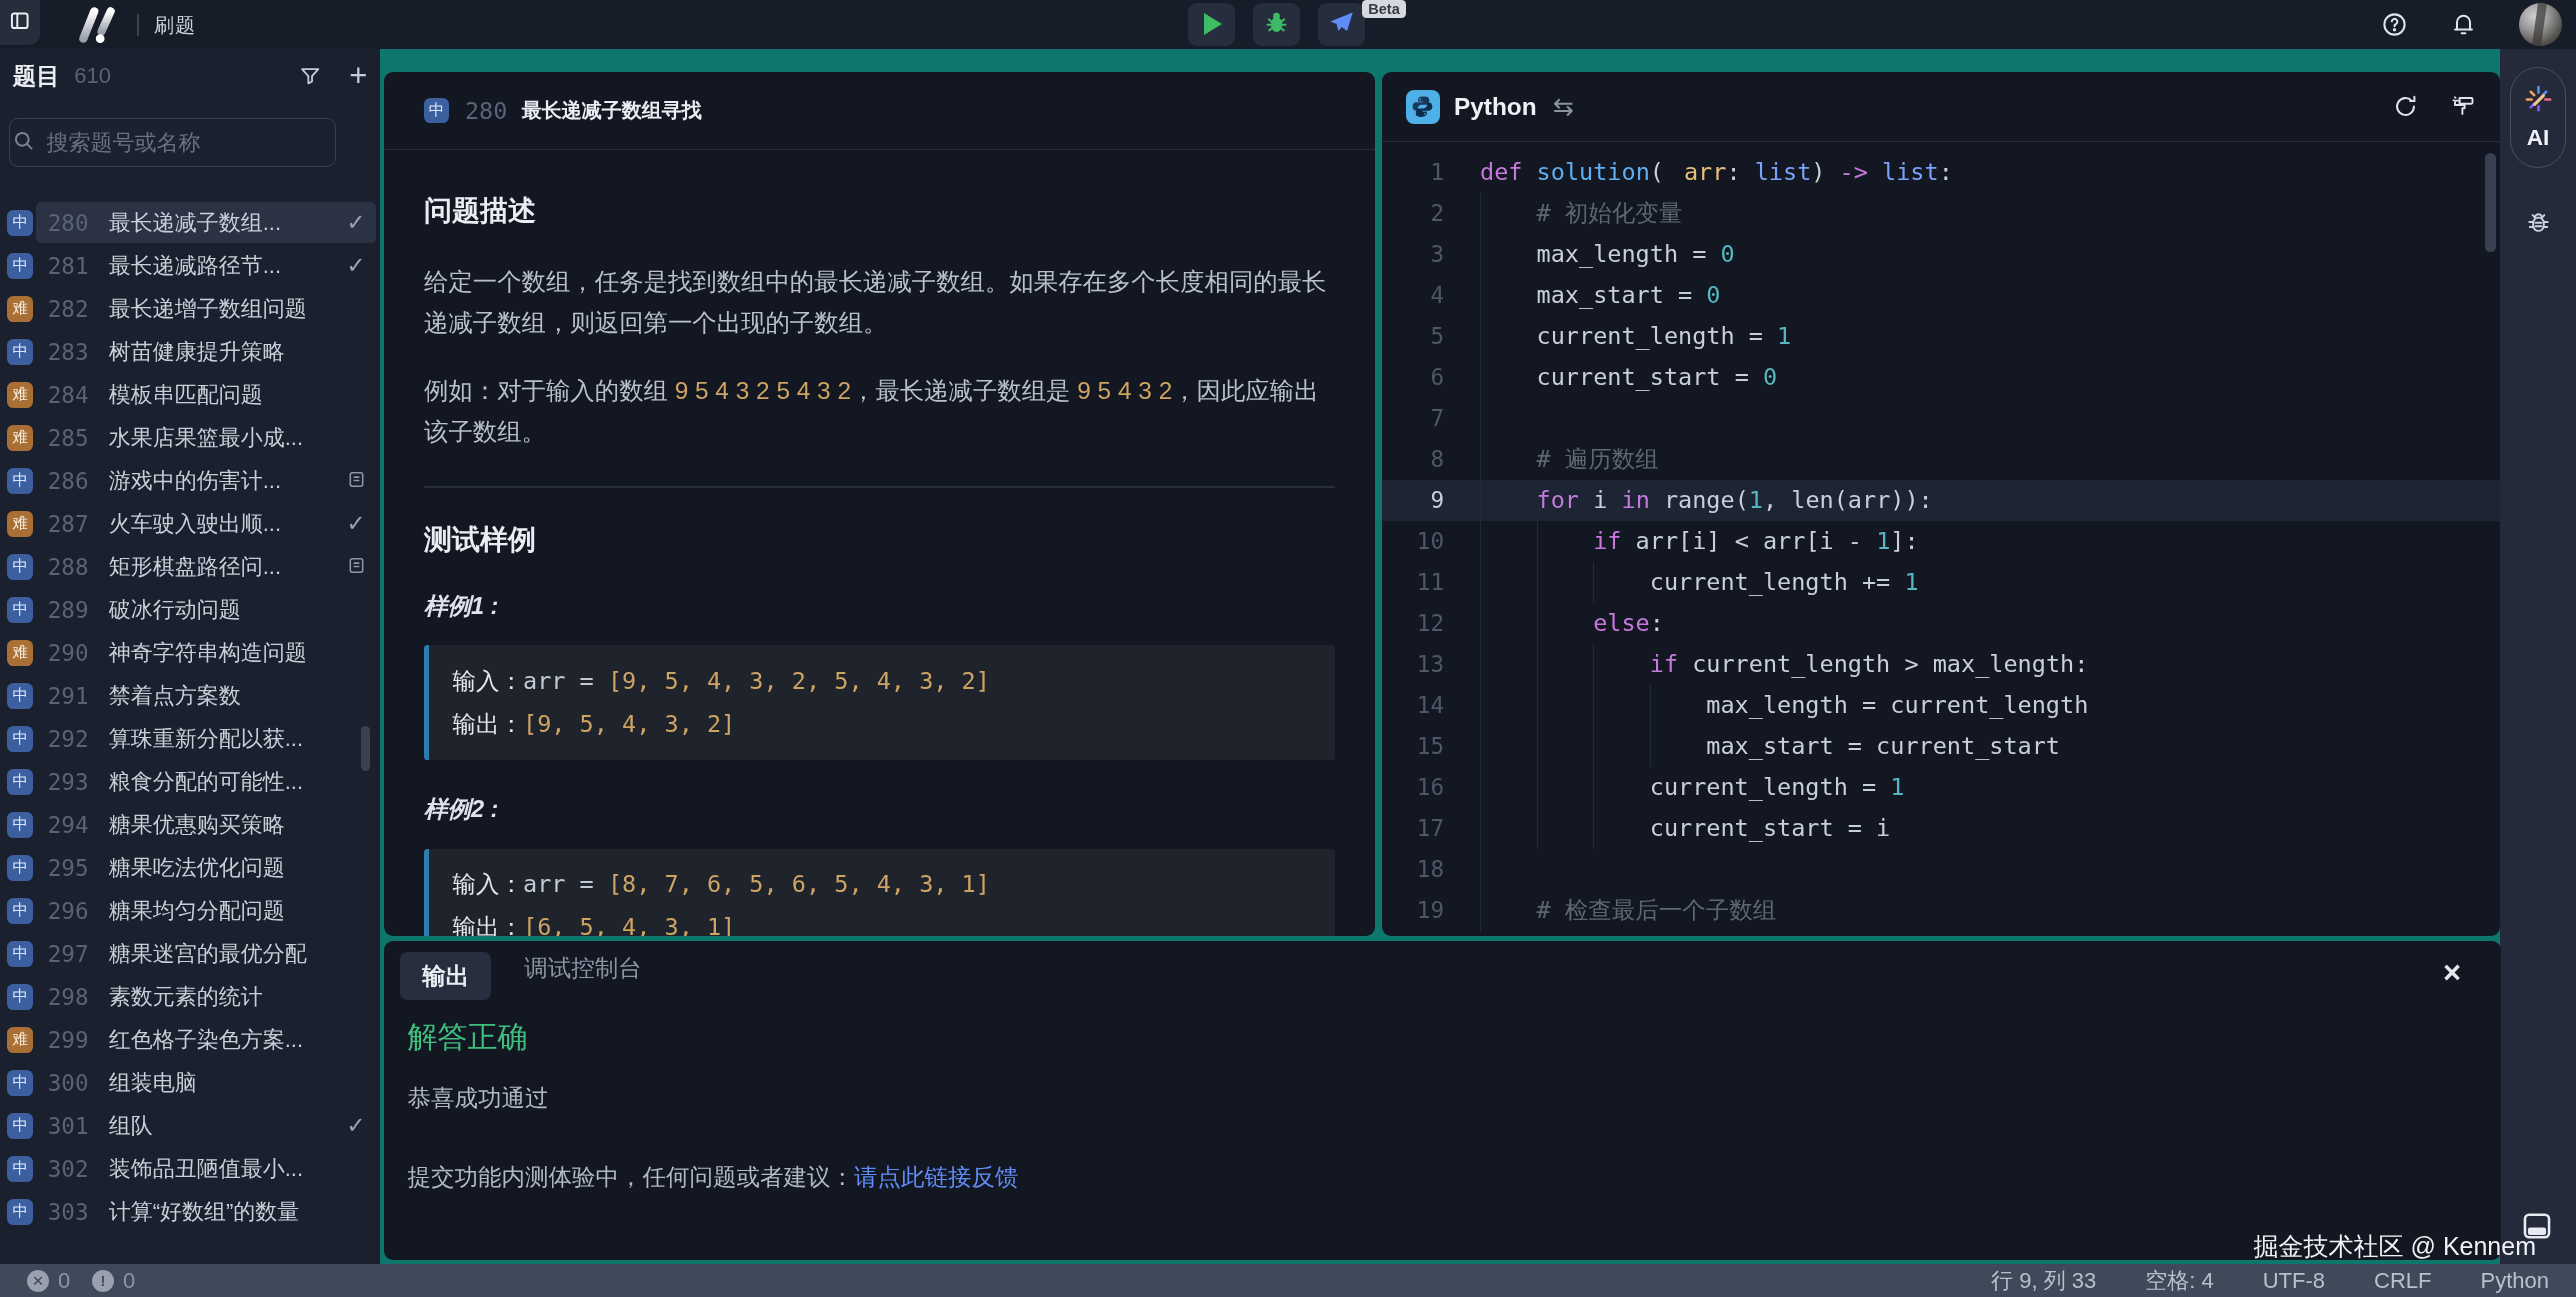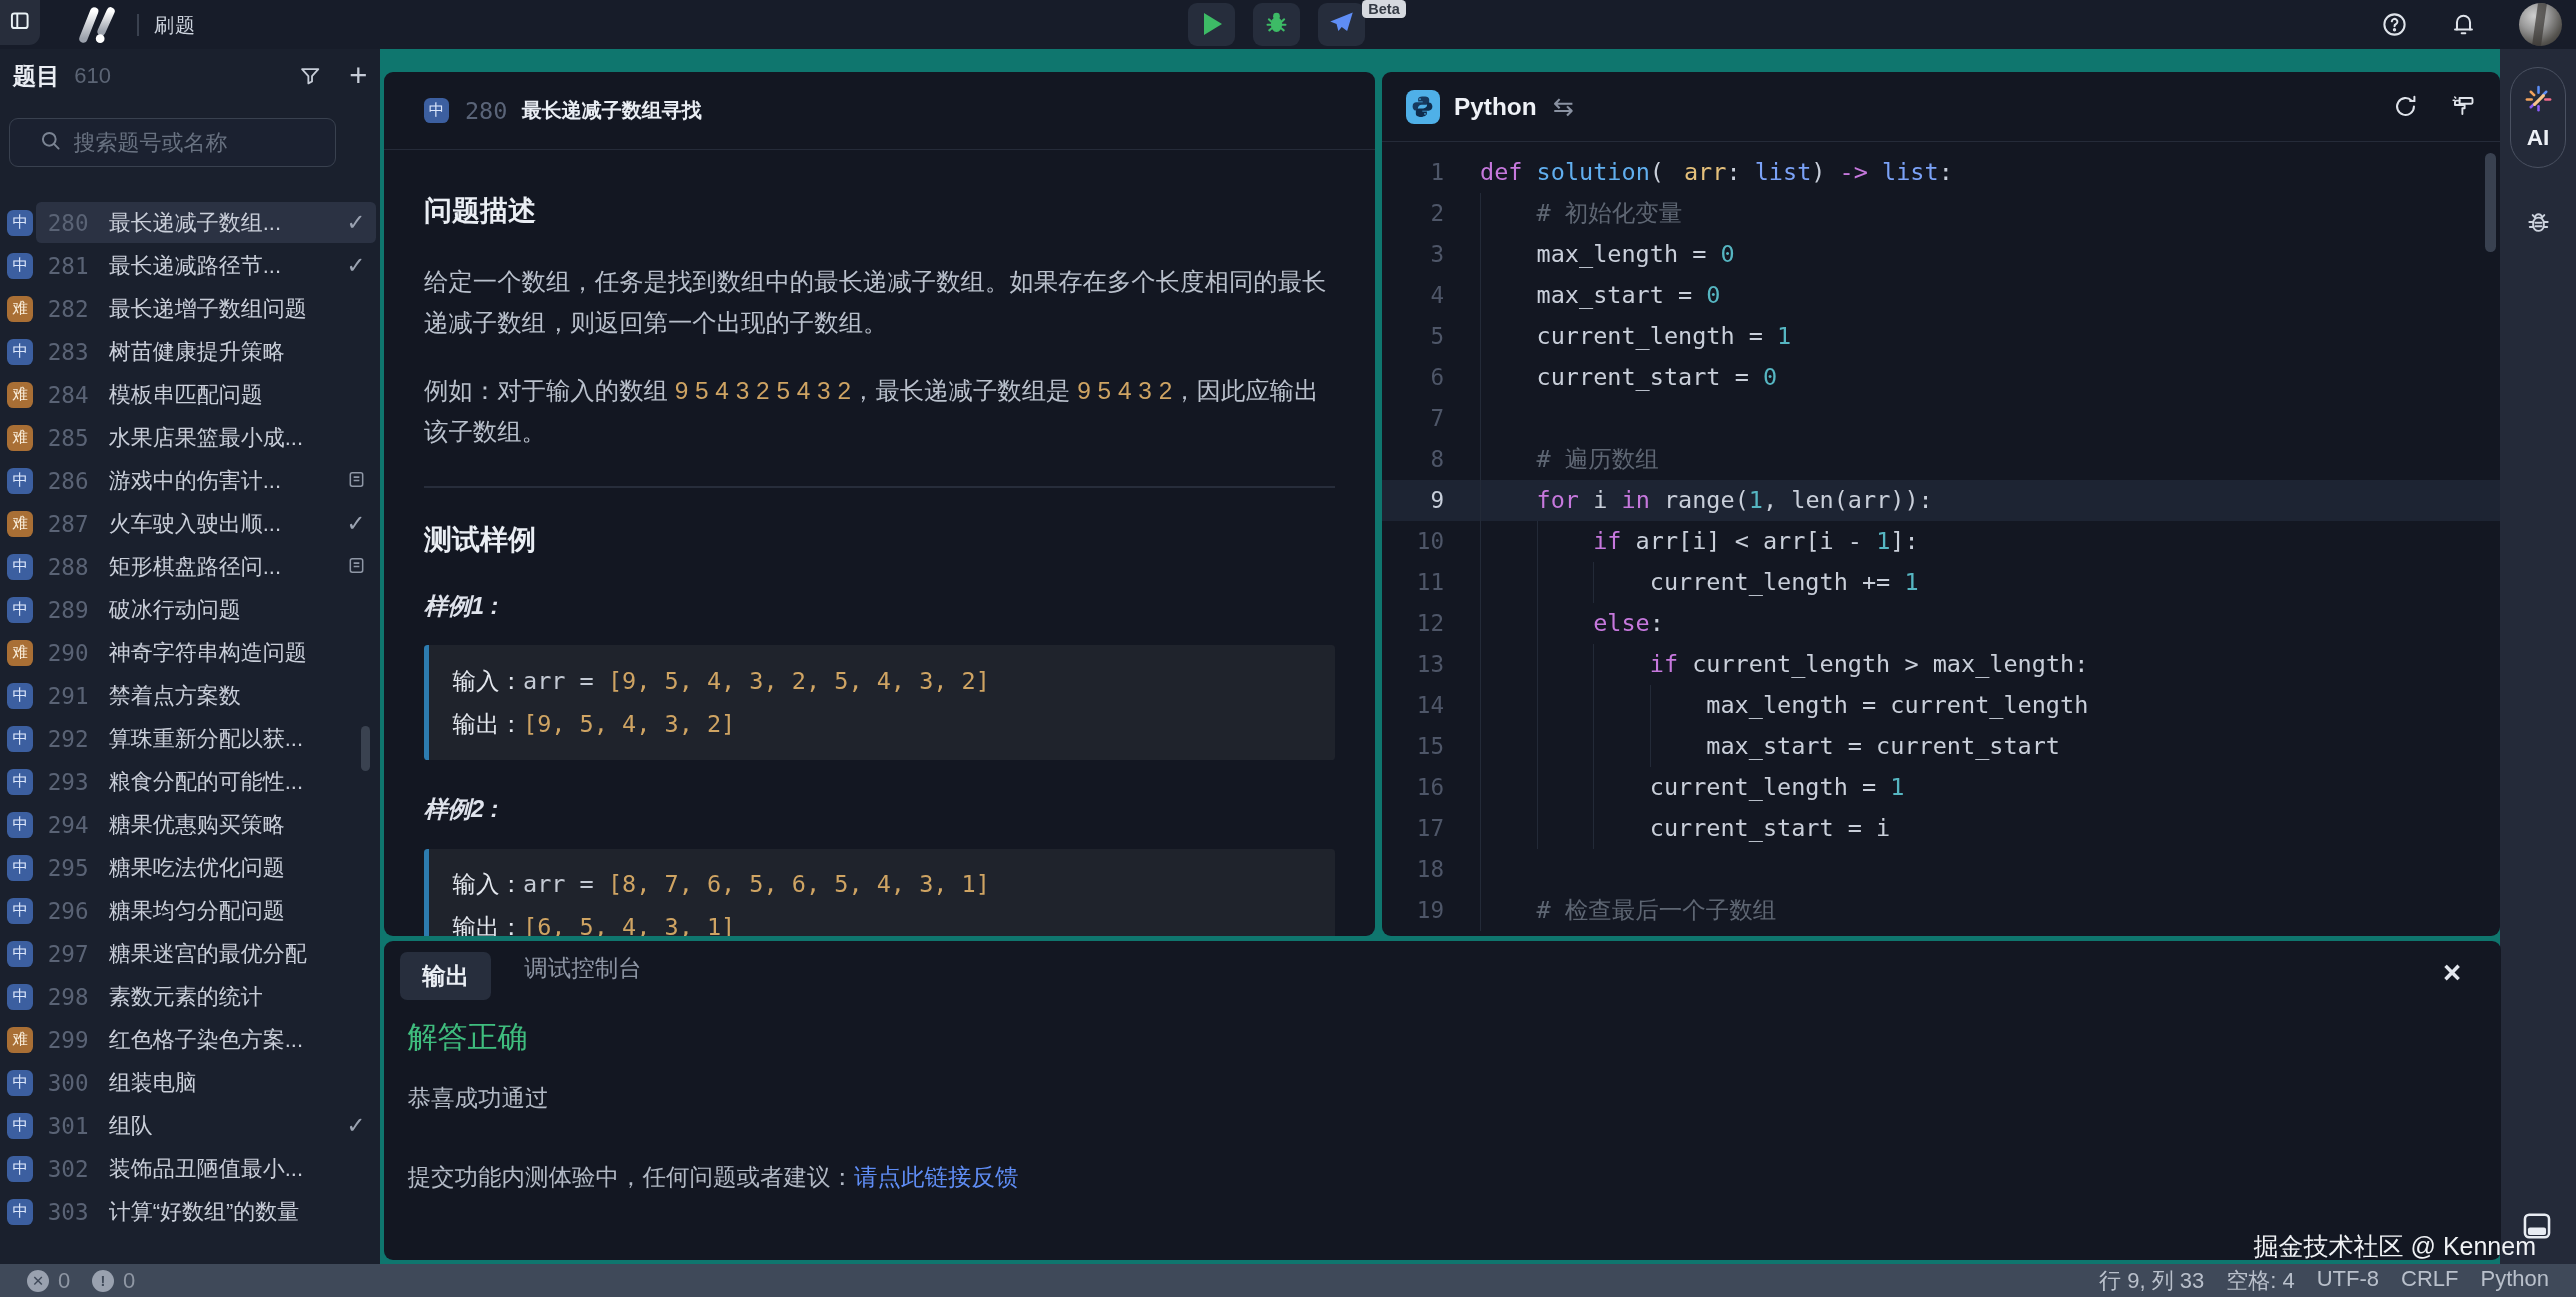--- a/index.html
+++ b/index.html
@@ -35,21 +35,21 @@
 
   
   .sidebar{position:absolute;left:0;top:49px;width:380px;height:1216px;background:#1a202d;}
   .sb-head{position:absolute;left:0;top:0;width:100%;height:54px;display:flex;align-items:center;padding:0 12.7px;}
   .sb-title{font-size:23.5px;font-weight:bold;color:#eaedf3;}
   .sb-count{font-size:22px;color:#5b6474;margin-left:14.5px;}
   .sb-tools{margin-left:auto;display:flex;align-items:center;gap:27px;}
   .sb-tool{cursor:pointer;display:flex;align-items:center;}
   .plus{font-size:31px;color:#c6ccd7;line-height:23.5px;font-weight:300;}
   .searchbox{position:absolute;left:9px;top:69px;width:327px;height:49px;border:1.8px solid #39414f;border-radius:9px;
-             background:#1b2130;display:flex;align-items:center;padding:0 29px;gap:9px;}
+             background:#1b2130;display:flex;align-items:center;padding:0 2px;gap:9px;}
   .searchbox input{flex:1;background:transparent;border:none;outline:none;color:#aeb5c2;font-size:22px;
                    font-family:inherit;}
   .searchbox input::placeholder{color:#697281;}
   .plist{position:absolute;left:0;top:152px;width:380px;height:1064px;overflow:hidden;}
   .prow{position:relative;height:43px;display:flex;align-items:center;cursor:pointer;}
   .prow .hl{display:none;position:absolute;left:36px;right:3.6px;top:0.9px;bottom:0.9px;background:#2b3243;border-radius:5.4px;}
   .prow.sel .hl{display:block;}
   .prow>*{position:relative;}
   .diff{width:26px;height:26px;border-radius:6.3px;margin-left:7.2px;flex:none;
         display:flex;align-items:center;justify-content:center;font-size:15.4px;}
@@ -110,21 +110,21 @@
 
   .watermark{position:absolute;right:40px;top:1230px;font-size:25px;color:#f0f2f5;z-index:5;}
 
   
   .statusbar{position:absolute;left:0;top:1264px;width:2576px;height:33px;background:#3f4959;
              display:flex;align-items:center;padding:0 27px;font-size:22px;color:#b9c0cb;}
   .st-left{display:flex;align-items:center;gap:9px;}
   .st-ic{width:22px;height:22px;border-radius:50%;background:#99a1af;color:#3f4959;font-size:14.5px;font-weight:bold;
          display:flex;align-items:center;justify-content:center;line-height:22px;}
   .st-count{color:#8f97a4;margin-right:12.7px;}
-  .st-right{margin-left:auto;display:flex;align-items:flex-start;gap:22px;}
+  .st-right{margin-left:auto;display:flex;align-items:center;gap:49px;}
   .st-item{cursor:pointer;}
 </style>
 </head>
 <body>
 
 <div class="app">
 
   <div class="topbar">
     <div class="tb-toggle">
       <span>

